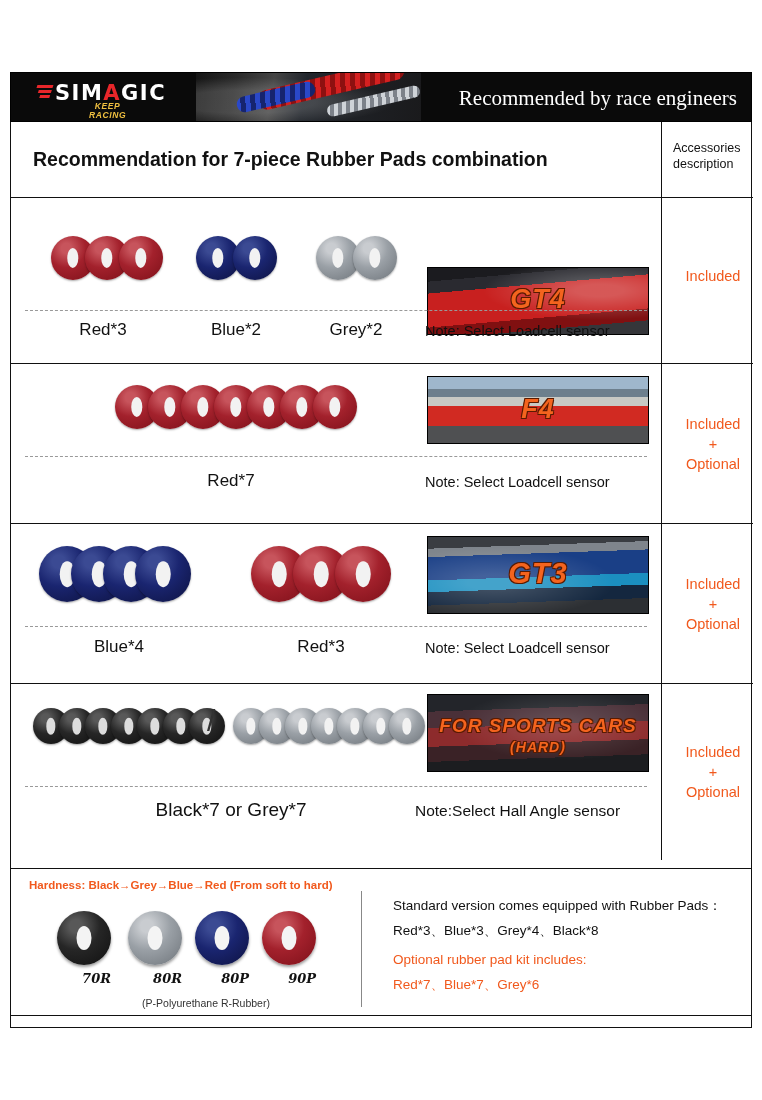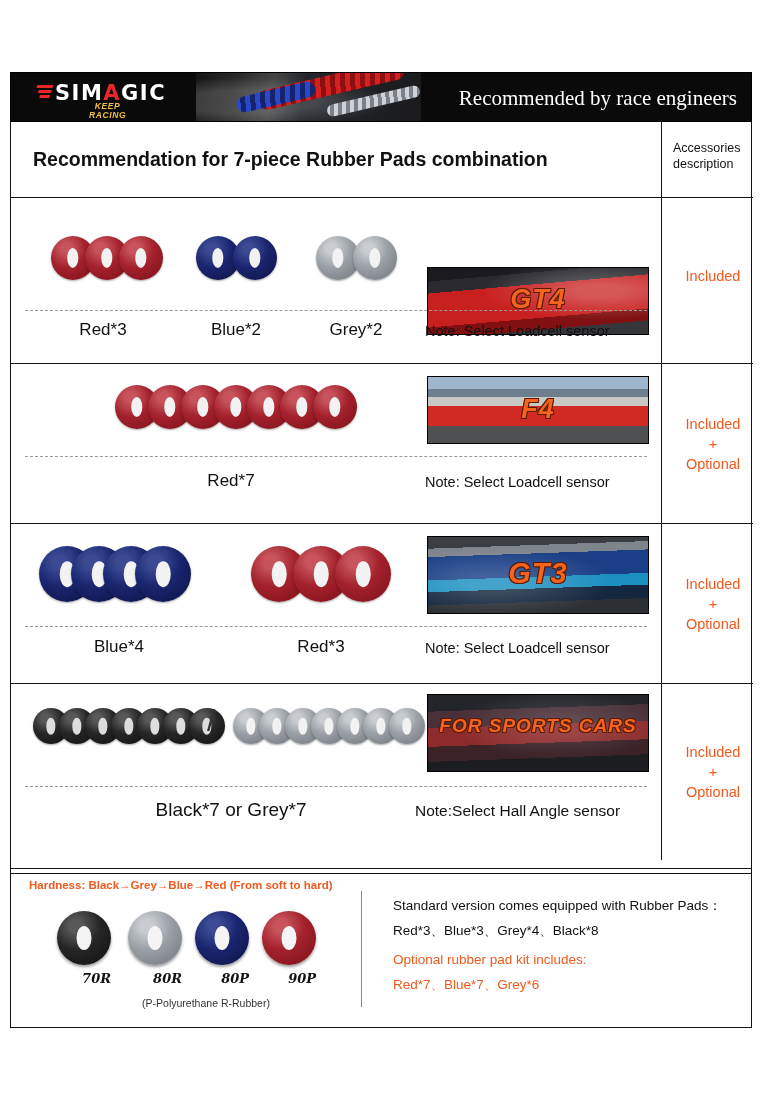--- a/index.html
+++ b/index.html
@@ -111,21 +111,21 @@
     color: #ffffff;
     font-family: "Liberation Serif", serif;
   }
 
   
   .table {
     position: absolute;
     left: 10px;
     top: 122px;
     width: 742px;
-    height: 752px;
+    height: 894px;
     border: 1px solid #111;
     border-top: none;
     box-sizing: border-box;
   }
   .col-split {
     position: absolute;
     left: 650px;
     top: 0;
     width: 1px;
     height: 738px;
@@ -472,20 +472,21 @@
         <div class="pad grey" style="left:248px; top:24px; width:36px; height:36px;"></div>
         <div class="pad grey" style="left:274px; top:24px; width:36px; height:36px;"></div>
         <div class="pad grey" style="left:300px; top:24px; width:36px; height:36px;"></div>
         <div class="pad grey" style="left:326px; top:24px; width:36px; height:36px;"></div>
         <div class="pad grey" style="left:352px; top:24px; width:36px; height:36px;"></div>
         <div class="pad grey" style="left:378px; top:24px; width:36px; height:36px;"></div>
       </div>
 
       <div class="photo p-sports" style="left:416px; top:10px; width:222px; height:78px;">
         <div class="photo-label" style="top:20px; font-size:19px;">FOR SPORTS CARS</div>
+        <div class="photo-label" style="top:44px; font-size:14px;">(HARD)</div>
       </div>
 
       <div class="dash" style="left:14px; top:102px; width:622px;"></div>
 
       <div class="cap" style="left:20px; top:115px; width:400px; font-size:19px;">Black*7 or Grey*7</div>
       <div class="note" style="left:404px; top:118px; font-size:15.5px;">Note:Select Hall Angle sensor</div>
 
       <div class="acc-cell" style="top:58px; white-space: pre-line;">Included
 +
 Optional</div>

